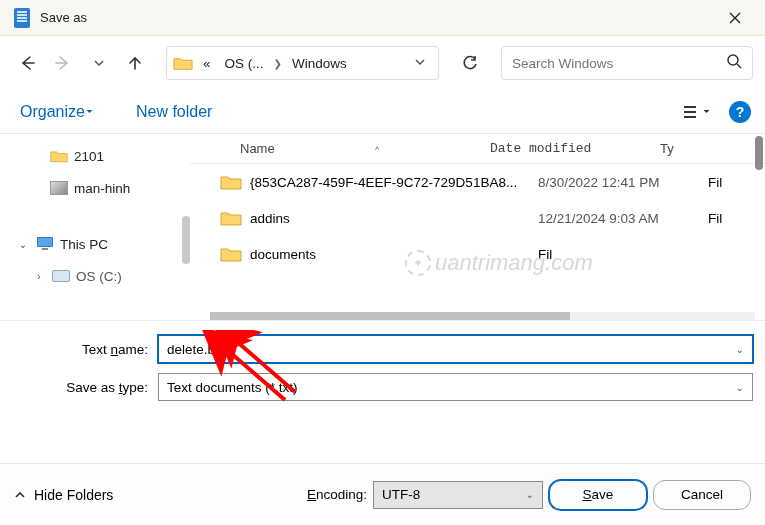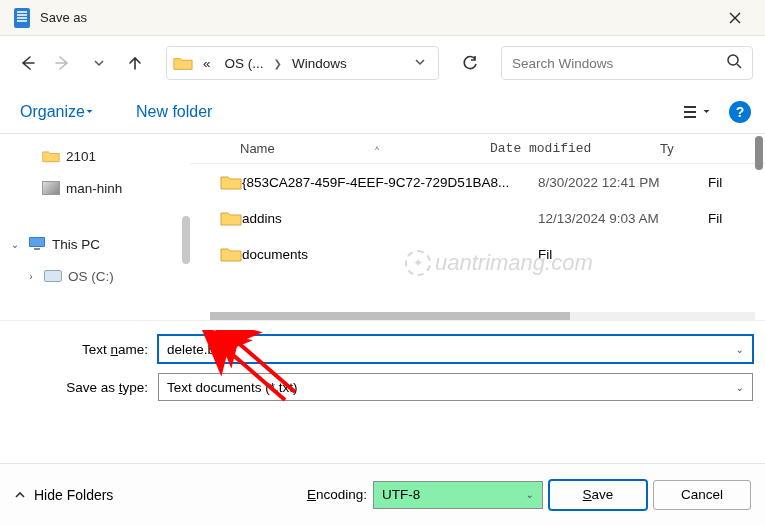--- a/index.html
+++ b/index.html
@@ -27,60 +27,60 @@
     .searchbox .sicon { color: #555; cursor: pointer; }
 
     .toolbar { height: 44px; display: flex; align-items: center; padding: 0 14px; border-bottom: 1px solid #e8e8e8; }
     .tool-link { color: #0067c0; font-size: 16px; cursor: pointer; padding: 4px 6px; display: flex; align-items: center; }
     .tool-link.nf { margin-left: 30px; }
     .tool-right { margin-left: auto; display: flex; align-items: center; gap: 18px; }
     .view-btn { display: flex; align-items: center; gap: 4px; cursor: pointer; color: #333; }
     .help-btn { width: 22px; height: 22px; border-radius: 50%; background: #0078d4; color: #fff; display: flex; align-items: center; justify-content: center; font-size: 14px; font-weight: bold; cursor: pointer; }
 
     .content { display: flex; height: 186px; position: relative; }
-    .tree { width: 190px; padding: 6px 0; overflow: hidden; position: relative; }
+    .tree { width: 190px; padding: 6px 8px; overflow: hidden; position: relative; }
     .tree-item { display: flex; align-items: center; gap: 6px; padding: 4px 8px; font-size: 13.5px; color: #222; cursor: pointer; height: 32px; }
     .tree-item .indent1 { width: 28px; }
     .tree-item .chev { width: 14px; color: #555; font-size: 10px; text-align: center; }
     .tree-item .folder-sm { width:18px; height:14px; }
     .tree-item .pc-icon svg { width: 18px; height: 14px; }
     .tree-item.drive { color: #555; }
     .tree-scroll { position: absolute; right: 0; top: 82px; width: 8px; height: 48px; background: #c8c8c8; border-radius: 4px; }
 
     .filelist { flex: 1; position: relative; }
     .flhdr { display: flex; border-bottom: 1px solid #eee; height: 30px; align-items: center; font-size: 13px; color: #444; }
     .flhdr .col-n { width: 300px; padding-left: 50px; display:flex; align-items:center; gap: 100px;}
     .flhdr .col-d { width: 170px; font-family: Liberation Mono, monospace; }
     .flhdr .col-t { flex: 1; }
     .sort-caret { font-size: 8px; color: #666; }
     .flrow { display: flex; height: 36px; align-items: center; font-size: 13.5px; padding-left: 30px; }
-    .flrow .fname { width: 318px; display: flex; align-items: center; overflow: hidden; white-space: nowrap; text-overflow: ellipsis; }
+    .flrow .fname { width: 318px; display: flex; align-items: center; gap: 8px; overflow: hidden; white-space: nowrap; text-overflow: ellipsis; }
     .flrow .fdate { width: 170px; color: #555; }
     .flrow .ftype { color: #000000; }
     .folder-y { width: 22px; height: 16px; flex-shrink: 0; }
     .hscroll { position: absolute; bottom: 0; left: 20px; right: 10px; height: 8px; background: #f0f0f0; }
     .hscroll .thumb { width: 66%; height: 100%; background: #bfbfbf; }
     .vscroll { position: absolute; right: 2px; top: 2px; width: 8px; height: 34px; background: #8a8a8a; border-radius: 4px; }
 
     .formarea { padding: 14px 12px 8px 12px; border-top: 1px solid #eee; }
     .frow { display: flex; align-items: center; margin-bottom: 10px; }
     .flabel { width: 146px; text-align: right; font-size: 13.5px; padding-right: 10px; }
     .flabel .ul { text-decoration: underline; }
     .fcombo { flex: 1; height: 28px; border: 1px solid #8c8c8c; display: flex; align-items: center; padding: 0 8px; font-size: 13.5px; position: relative; cursor: text; background: #fff; }
     .fcombo.selected { border: 1px solid #0067c0; box-shadow: 0 0 0 1px #0067c0; }
     .fcombo .dd { margin-left: auto; color: #555; cursor: pointer; font-size: 10px; }
 
     .footer { position: absolute; bottom: 0; left: 0; right: 0; height: 62px; border-top: 1px solid #e5e5e5; display: flex; align-items: center; padding: 0 14px; background: #fdfdfd; }
     .hidefolders { display: flex; align-items: center; gap: 8px; font-size: 14px; cursor: pointer; }
     .footer-right { margin-left: auto; display: flex; align-items: center; gap: 6px; }
     .enc-label { font-size: 13.5px; }
     .enc-label .ul { text-decoration: underline; }
-    .enc-combo { width: 170px; height: 28px; border: 1px solid #8c8c8c; display: flex; align-items: center; padding: 0 8px; font-size: 13.5px; background: #86efac; cursor: pointer; }
+    .enc-combo { width: 170px; height: 28px; border: 1px solid #8c8c8c; display: flex; align-items: center; padding: 0 8px; font-size: 13.5px; background: #e5e5e5; cursor: pointer; }
     .enc-combo .dd { margin-left: auto; color: #555; font-size: 10px; }
-    .btn { width: 98px; height: 30px; border: 1px solid #aaa; border-radius: 3px; background: #fdfdfd; font-size: 13.5px; cursor: pointer; }
+    .btn { width: 98px; height: 30px; border: 1px solid #aaa; border-radius: 12px; background: #fdfdfd; font-size: 13.5px; cursor: pointer; }
     .btn.primary { border: 1px solid #0067c0; box-shadow: 0 0 0 1px #0067c0; }
     .btn .ul { text-decoration: underline; }
 
     .arrow-annot { position: absolute; left: 200px; top: 330px; pointer-events: none; }
 
     .watermark { position: absolute; left: 405px; top: 250px; color: #d8d8d8; font-size: 22px; font-style: italic; display: flex; align-items: center; gap: 4px; pointer-events: none; }
     .watermark .bulb { width: 26px; height: 26px; border: 2px dashed #d8d8d8; border-radius: 50%; display: flex; align-items: center; justify-content: center; font-size: 12px; font-style: normal; }
 
     .img-thumb { width:18px; height:14px; background: linear-gradient(135deg,#ddd 0%, #888 100%); border:1px solid #999; }
     .drive-icon { width:18px; height:12px; background:#d9e6f2; border:1px solid #8ab; border-radius:2px; position:relative; }
@@ -231,21 +231,21 @@
       <div class="fdate">8/30/2022 12:41 PM</div>
       <div class="ftype">Fil</div>
     </div>
     <div class="flrow">
       <div class="fname">
           <svg class="folder-y" viewBox="0 0 22 16">
             <path d="M1 3 h7 l2 2 h11 v10 h-20 z" fill="#ffd56b" stroke="#d9a43a"></path>
           </svg>
           <span>addins</span>
         </div>
-      <div class="fdate">12/13/2024 9:03 AM</div>
+      <div class="fdate">12/21/2024 9:03 AM</div>
       <div class="ftype">Fil</div>
     </div>
     <div class="flrow">
       <div class="fname">
           <svg class="folder-y" viewBox="0 0 22 16">
             <path d="M1 3 h7 l2 2 h11 v10 h-20 z" fill="#ffd56b" stroke="#d9a43a"></path>
           </svg>
           <span>documents</span>
         </div>
       <div class="ftype">Fil</div>

